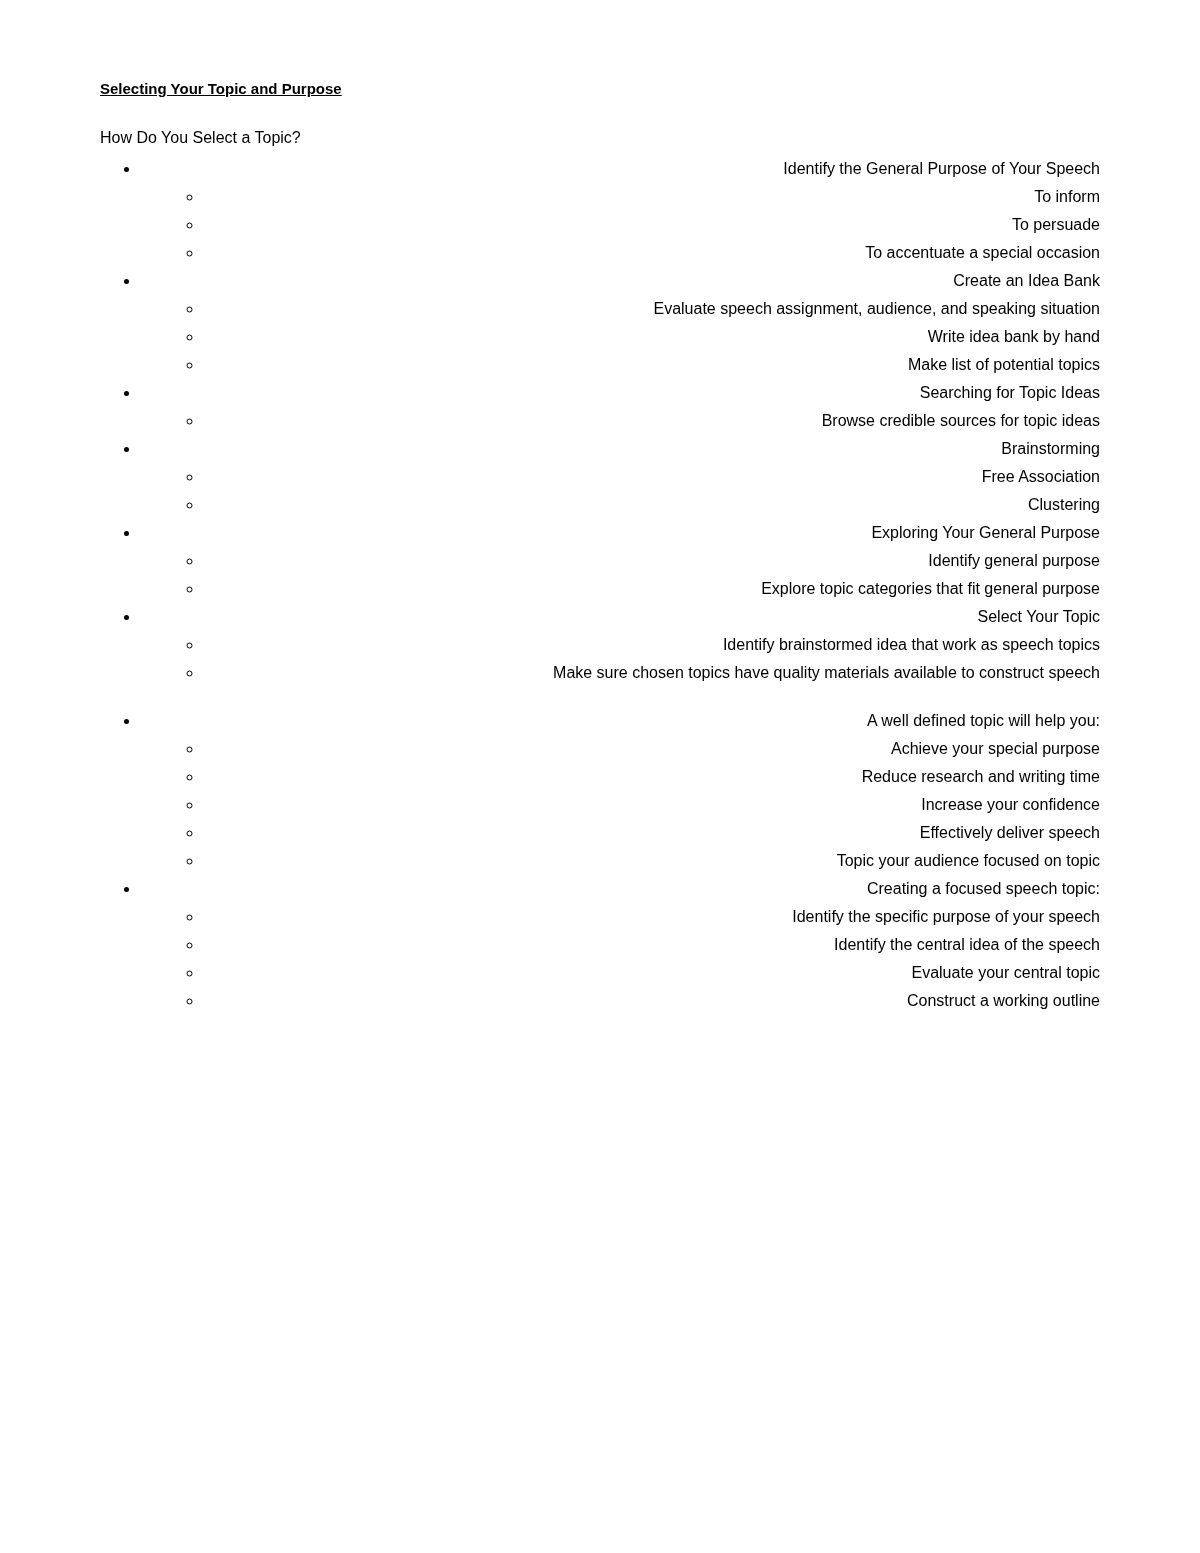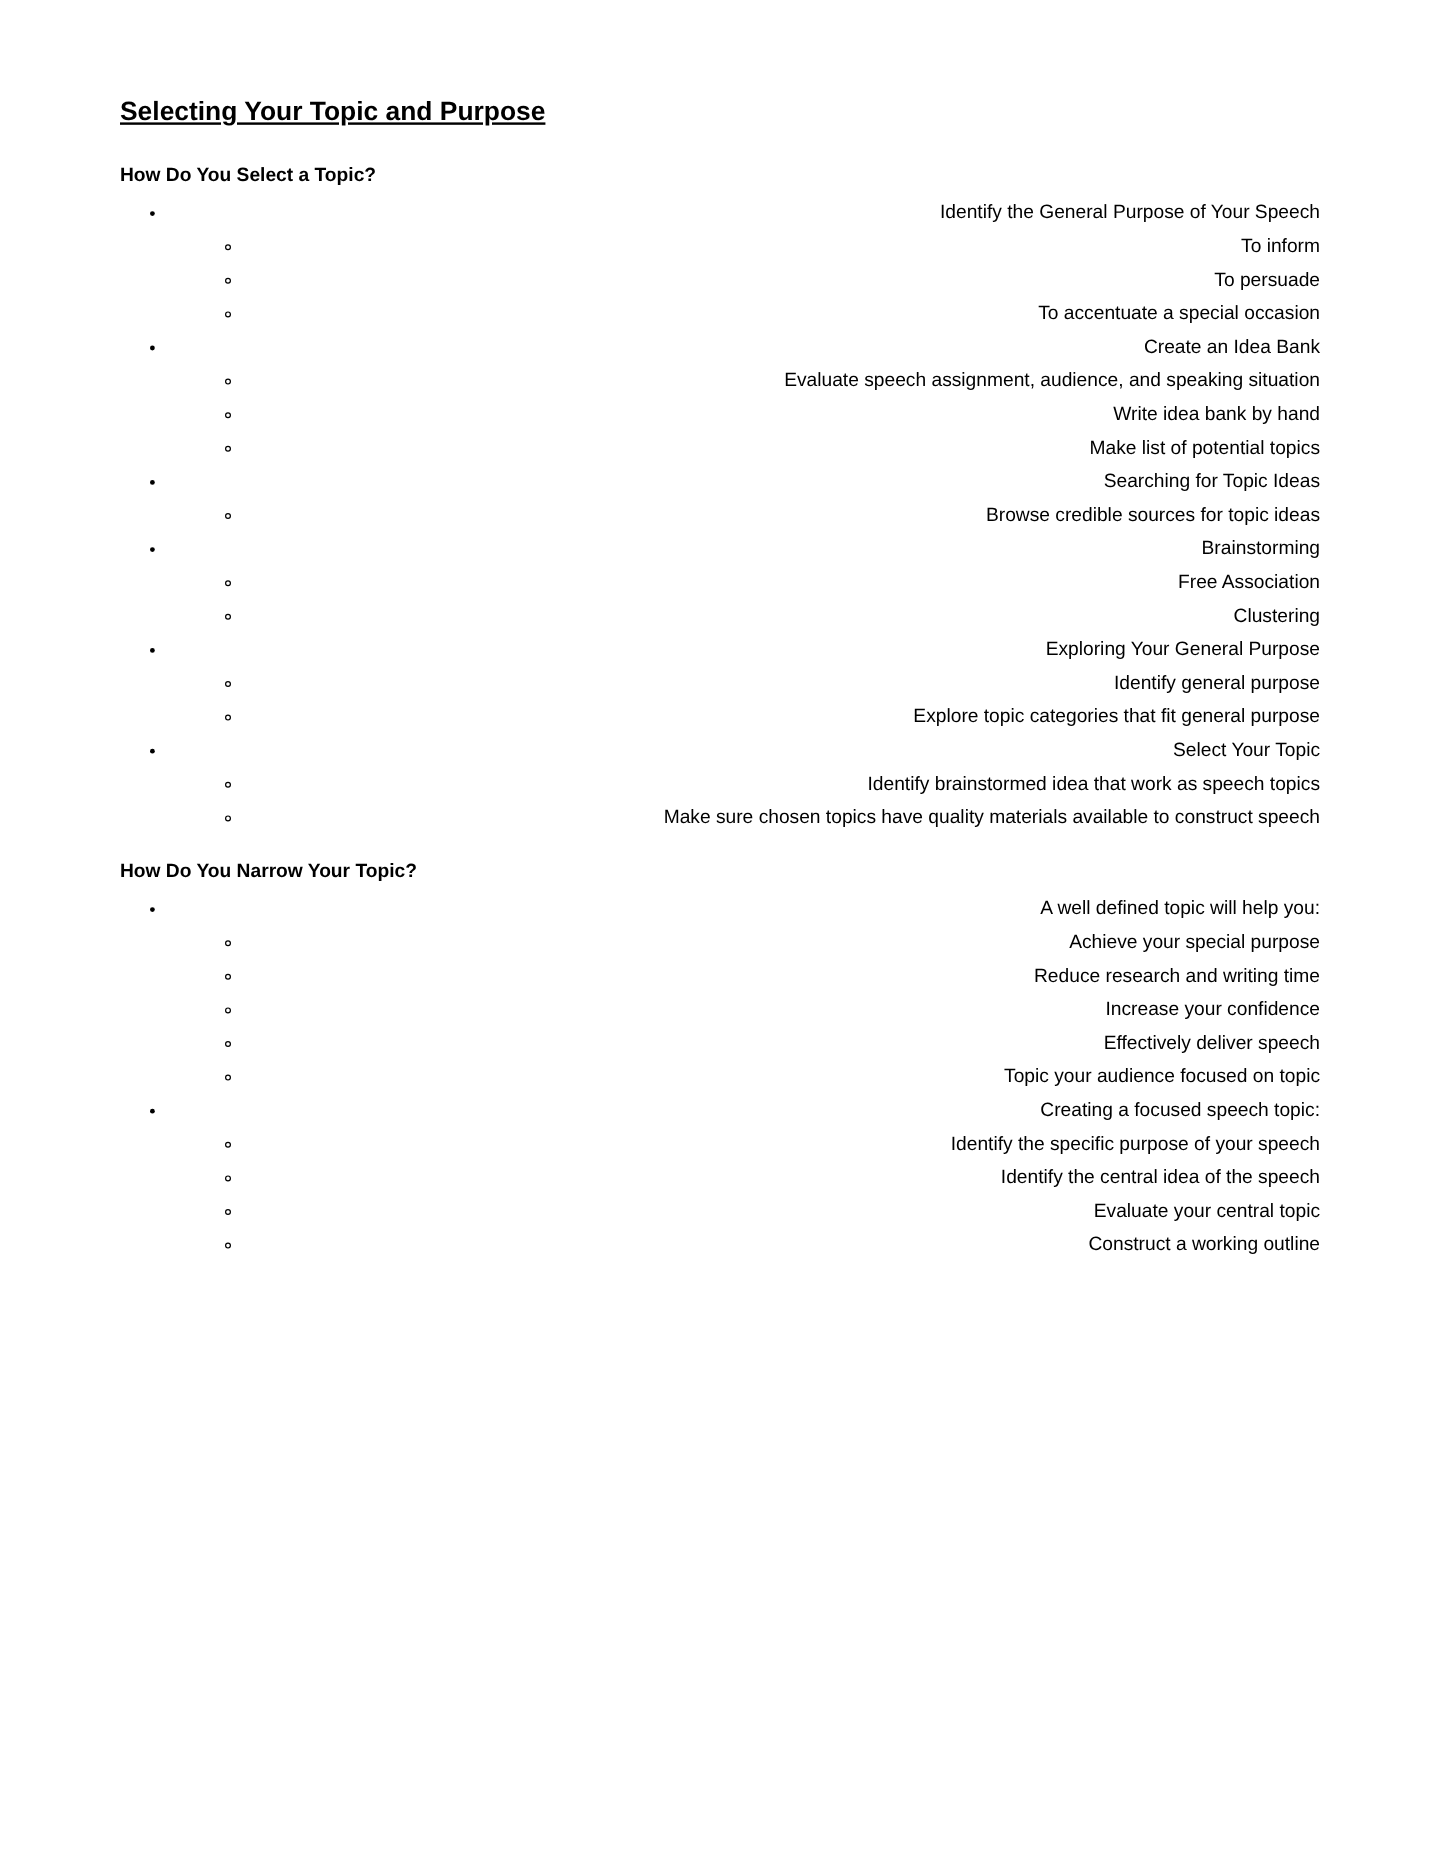--- a/index.html
+++ b/index.html
@@ -12,29 +12,29 @@
       background: #ffffff;
       font-family: Arial, sans-serif;
       font-size: 16px;
       color: #000000;
       width: 1200px;
       min-height: 1553px;
       padding: 80px 100px;
     }
 
     .page-title {
-      font-size: 22px;
+      font-size: 15px;
       font-weight: bold;
       text-decoration: underline;
       margin-bottom: 32px;
     }
 
     .section-heading {
       font-size: 16px;
-      font-weight: bold;
+      font-weight: normal;
       margin-bottom: 10px;
       margin-top: 10px;
     }
 
     ul.level1 {
       list-style-type: disc;
       margin-left: 40px;
       margin-bottom: 6px;
     }
 
@@ -87,21 +87,20 @@
               <li>Identify general purpose</li>
               <li>Explore topic categories that fit general purpose</li>
             </ul></li>
           <li>Select Your Topic<ul class="level2">
               <li>Identify brainstormed idea that work as speech topics</li>
               <li>Make sure chosen topics have quality materials available to construct speech</li>
             </ul></li>
         </ul>
       </div>
       <div class="section-block">
-        <p class="section-heading">How Do You Narrow Your Topic?</p>
         <ul class="level1">
           <li>A well defined topic will help you:<ul class="level2">
               <li>Achieve your special purpose</li>
               <li>Reduce research and writing time</li>
               <li>Increase your confidence</li>
               <li>Effectively deliver speech</li>
               <li>Topic your audience focused on topic</li>
             </ul></li>
           <li>Creating a focused speech topic:<ul class="level2">
               <li>Identify the specific purpose of your speech</li>

